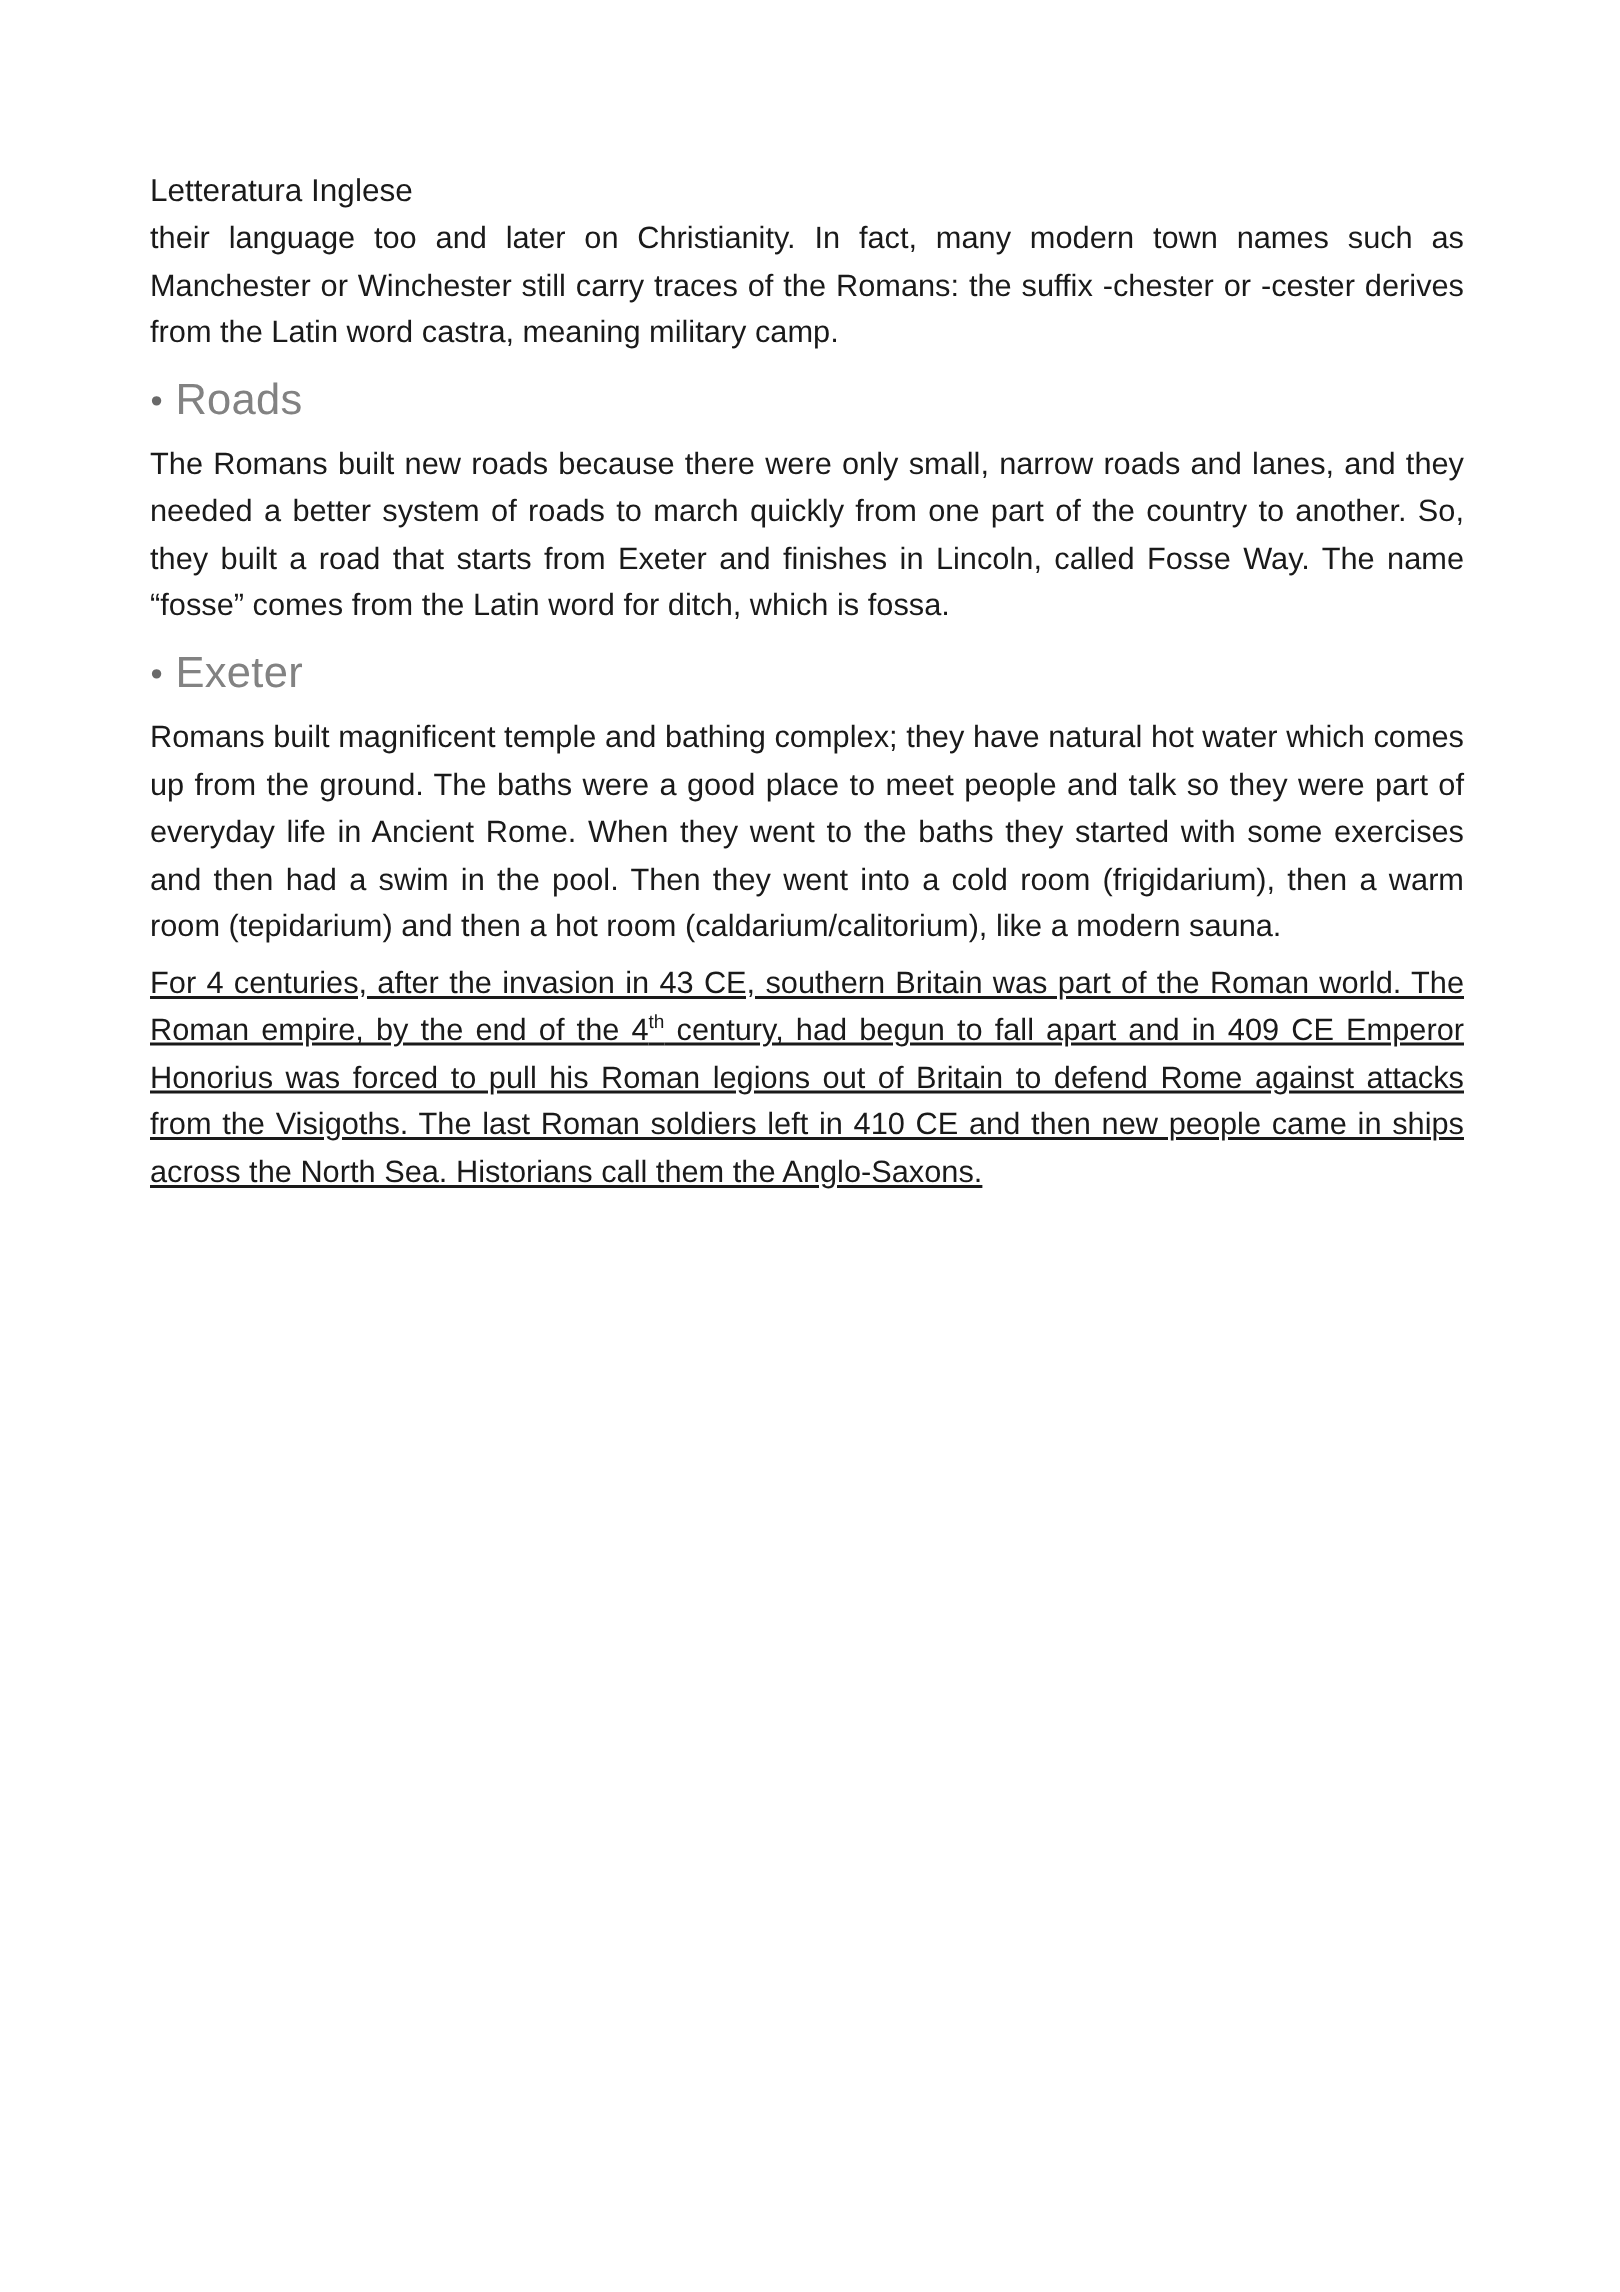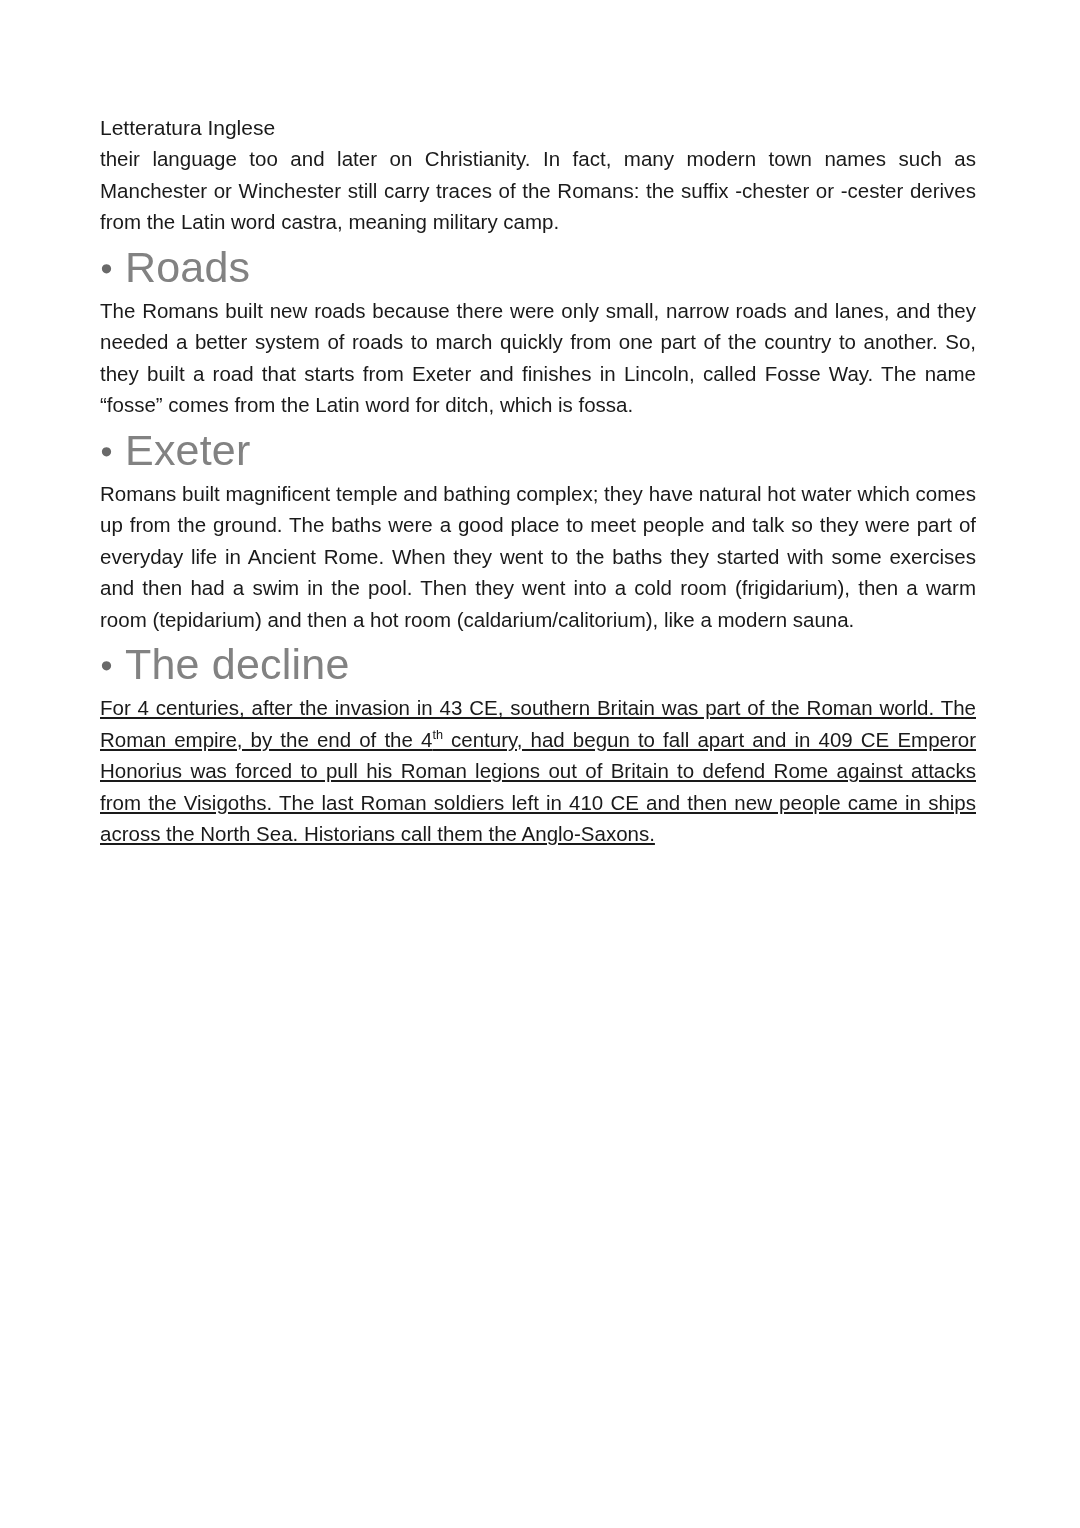--- a/index.html
+++ b/index.html
@@ -33,21 +33,21 @@
     line-height: 31.5px;
     margin: 0 0 6px 0;
     text-align: justify;
     color: #1a1a1a;
   }
   .body-text:last-child {
     margin-bottom: 0;
     text-decoration: underline;
   }
   .section-heading {
-    font-size: 43px;
+    font-size: 29px;
     line-height: 40px;
     font-weight: 400;
     color: #828282;
     margin: 9px 0 7px 0;
     letter-spacing: 0.2px;
   }
   .bullet {
     display: inline-block;
     font-size: 0.5em;
     vertical-align: 0.32em;
@@ -70,17 +70,16 @@
   <p class="body-text">their language too and later on Christianity. In fact, many modern town names such as Manchester or Winchester still carry traces of the Romans: the suffix -chester or -cester derives from the Latin word castra, meaning military camp.</p>
 
   <h2 class="section-heading"><span class="bullet">●</span><span>Roads</span></h2>
 
   <p class="body-text">The Romans built new roads because there were only small, narrow roads and lanes, and they needed a better system of roads to march quickly from one part of the country to another. So, they built a road that starts from Exeter and finishes in Lincoln, called Fosse Way. The name “fosse” comes from the Latin word for ditch, which is fossa.</p>
 
   <h2 class="section-heading"><span class="bullet">●</span><span>Exeter</span></h2>
 
   <p class="body-text">Romans built magnificent temple and bathing complex; they have natural hot water which comes up from the ground. The baths were a good place to meet people and talk so they were part of everyday life in Ancient Rome. When they went to the baths they started with some exercises and then had a swim in the pool. Then they went into a cold room (frigidarium), then a warm room (tepidarium) and then a hot room (caldarium/calitorium), like a modern sauna.</p>
 
-  <h2 class="section-heading"><span class="bullet">●</span><span>The decline</span></h2>
 
   <p class="body-text"><span>For 4 centuries, after the invasion in 43 CE, southern Britain was part of the Roman world. The Roman empire, by the end of the 4</span><sup>th</sup><span> century, had begun to fall apart and in 409 CE Emperor Honorius was forced to pull his Roman legions out of Britain to defend Rome against attacks from the Visigoths. The last Roman soldiers left in 410 CE and then new people came in ships across the North Sea. Historians call them the Anglo-Saxons.</span></p>
 
 </div>
 
 </body></html>

